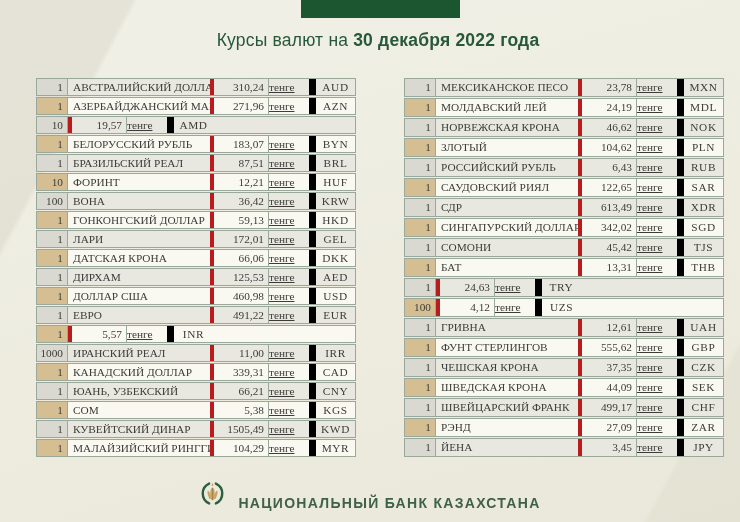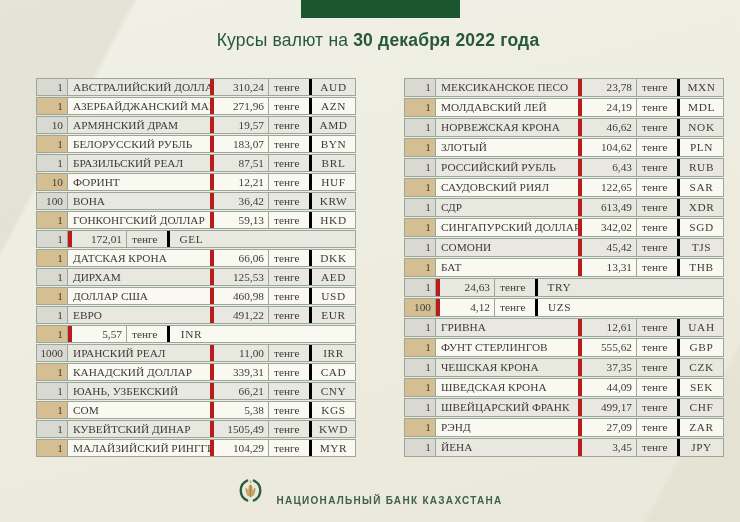--- a/index.html
+++ b/index.html
@@ -47,29 +47,29 @@
   .rows .row:nth-child(even){background:#f9f8f1;}
   .cell{box-sizing:border-box;height:100%;display:flex;align-items:center;}
   .cell.qty{
     width:31px;justify-content:flex-end;padding-right:4px;
     border-right:1px solid #9aa89b;
   }
   .rows .row:nth-child(odd) .cell.qty{background:#d9d9d2;}
   .rows .row:nth-child(even) .cell.qty{background:#d5bf92;}
   .cell.name{flex:1;padding-left:5px;overflow:hidden;white-space:nowrap;}
   .cell.rate{width:58px;justify-content:flex-end;padding-right:4px;border-left:4px solid #b91c1c;}
-  .cell.unit{width:41px;padding-left:5px;border-left:1px solid #9aa89b;}
-  .cell.code{width:46px;justify-content:center;border-left:3px solid #000000;letter-spacing:0.6px;text-align:center;}
+  .cell.unit{width:41px;border-left:1px solid #9aa89b;text-decoration:underline;}
+  .cell.code{width:46px;justify-content:center;border-left:7px solid #000000;letter-spacing:0.6px;text-align:center;}
   .footer{
     position:absolute;left:0;right:0;top:475px;
     display:flex;align-items:center;justify-content:center;gap:12px;
   }
   .footer .logo{width:27px;height:27px;display:inline-flex;}
   .footer .bank-name{
-    font-size:10px;font-weight:700;
+    font-size:14px;font-weight:700;
     letter-spacing:1.3px;
     color:#3f6049;
     margin-top:20px;
   }
 </style>
 </head>
 <body>
 
 <div class="page">
 
@@ -93,21 +93,20 @@
   <div class="row">
     <div class="cell qty">1</div>
     <div class="cell name">АЗЕРБАЙДЖАНСКИЙ МАНАТ</div>
     <div class="cell rate">271,96</div>
     <div class="cell unit">тенге</div>
     <div class="cell code">AZN</div>
   </div>
 
   <div class="row">
     <div class="cell qty">10</div>
-    <div class="cell name">АРМЯНСКИЙ ДРАМ</div>
     <div class="cell rate">19,57</div>
     <div class="cell unit">тенге</div>
     <div class="cell code">AMD</div>
   </div>
 
   <div class="row">
     <div class="cell qty">1</div>
     <div class="cell name">БЕЛОРУССКИЙ РУБЛЬ</div>
     <div class="cell rate">183,07</div>
     <div class="cell unit">тенге</div>
@@ -141,20 +140,21 @@
   <div class="row">
     <div class="cell qty">1</div>
     <div class="cell name">ГОНКОНГСКИЙ ДОЛЛАР</div>
     <div class="cell rate">59,13</div>
     <div class="cell unit">тенге</div>
     <div class="cell code">HKD</div>
   </div>
 
   <div class="row">
     <div class="cell qty">1</div>
+    <div class="cell name">ЛАРИ</div>
     <div class="cell rate">172,01</div>
     <div class="cell unit">тенге</div>
     <div class="cell code">GEL</div>
   </div>
 
   <div class="row">
     <div class="cell qty">1</div>
     <div class="cell name">ДАТСКАЯ КРОНА</div>
     <div class="cell rate">66,06</div>
     <div class="cell unit">тенге</div>

